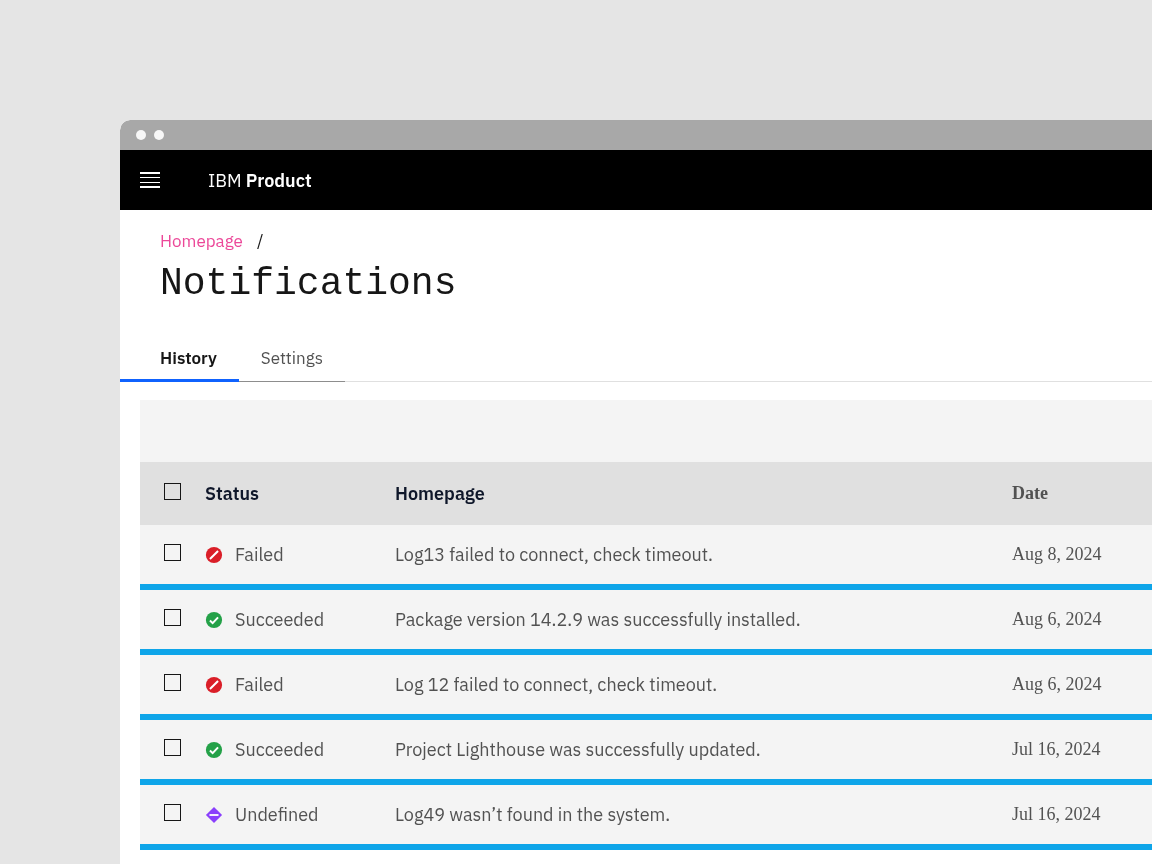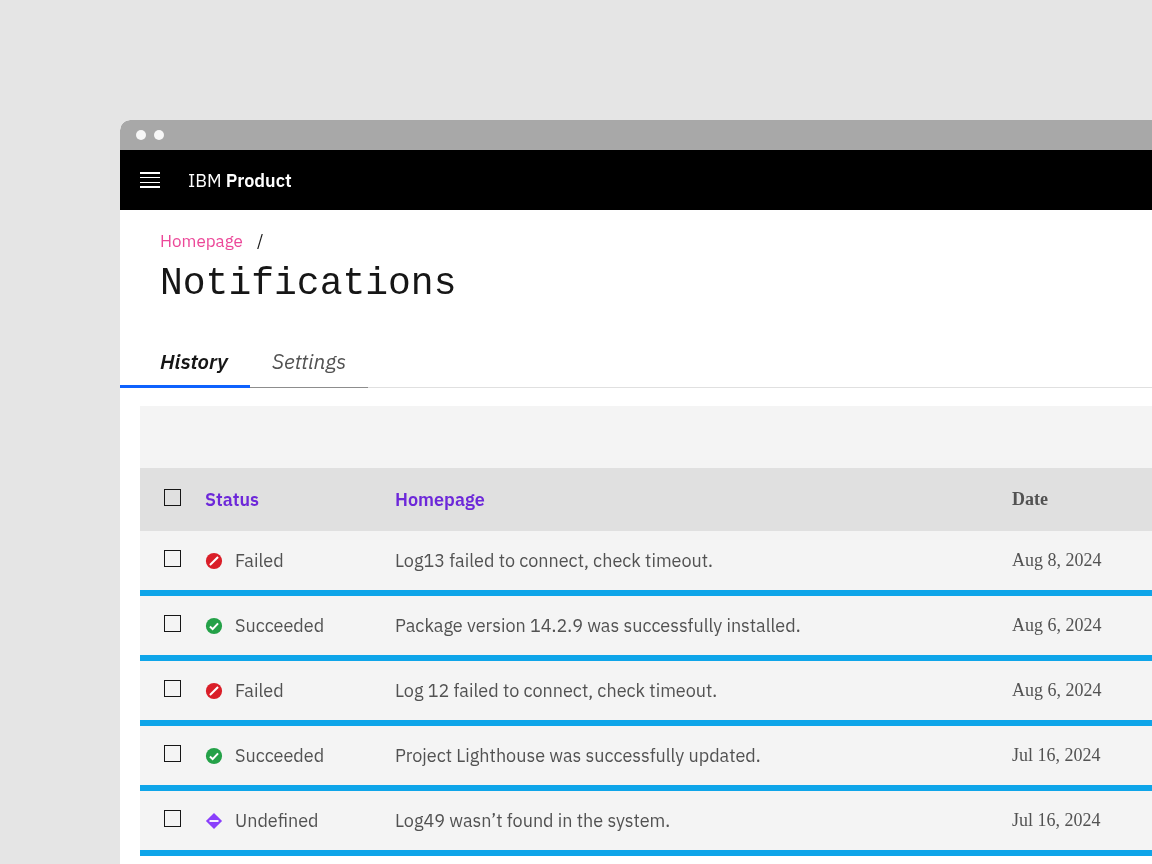--- a/index.html
+++ b/index.html
@@ -41,20 +41,21 @@
     opacity: 0.9;
     margin-right: 8px;
   }
   .header {
     height: 60px;
     background: #000000;
     display: flex;
     align-items: center;
     padding: 0 20px;
     color: #ffffff;
+    gap: 20px;
   }
   .menu-icon {
     width: 20px;
     height: 16px;
     margin-right: 28px;
     display: flex;
     flex-direction: column;
     justify-content: space-between;
   }
   .menu-icon span {
@@ -97,25 +98,24 @@
     font-family: Liberation Mono, monospace;
   }
   .tabs-wrap {
     display: flex;
     margin-left: -40px;
     padding-left: 0;
     border-bottom: 1px solid #e0e0e0;
   }
   .tabx {
     padding: 12px 22px;
-    font-size: 21px;
+    font-size: 17px;
     color: #525252;
     cursor: pointer;
     position: relative;
-    font-style: italic;
   }
   .tabx.active {
     color: #161616;
     font-weight: 600;
   }
   .tabx.active::after{
     content:"";
     position:absolute;
     left:0; right:0; bottom:-1px;
     height:3px;
@@ -139,21 +139,21 @@
   }
   table {
     width: 100%;
     border-collapse: collapse;
   }
   thead th {
     background: #e0e0e0;
     text-align: left;
     font-weight: 600;
     font-size: 18px;
-    color: #6d28d9;
+    color: #0f172a;
     padding: 20px 0;
   }
   th.chk, td.chk {
     width: 65px;
     padding-left: 24px;
   }
   th.status-col, td.status-col {
     width: 190px;
   }
   th.msg-col, td.msg-col {

